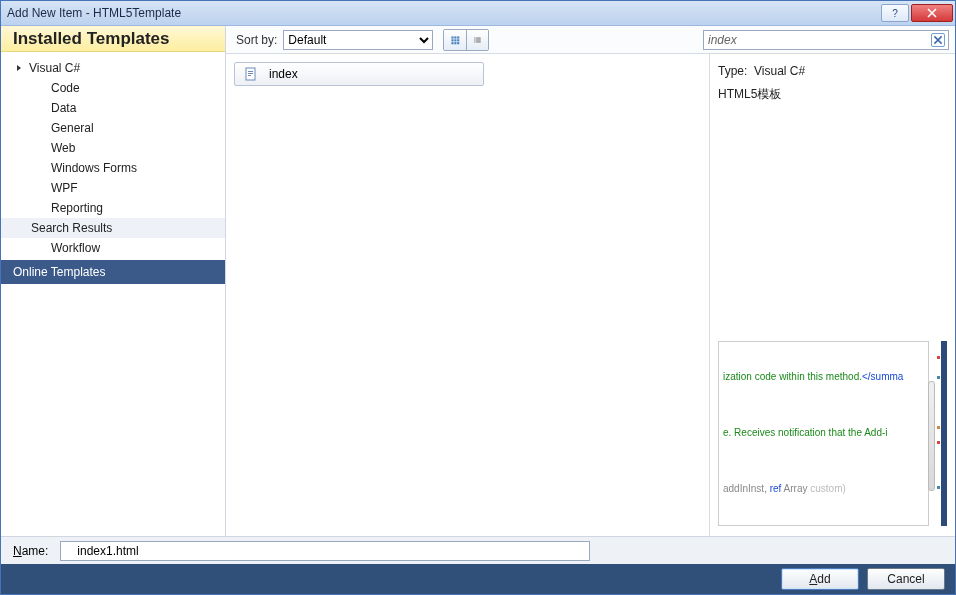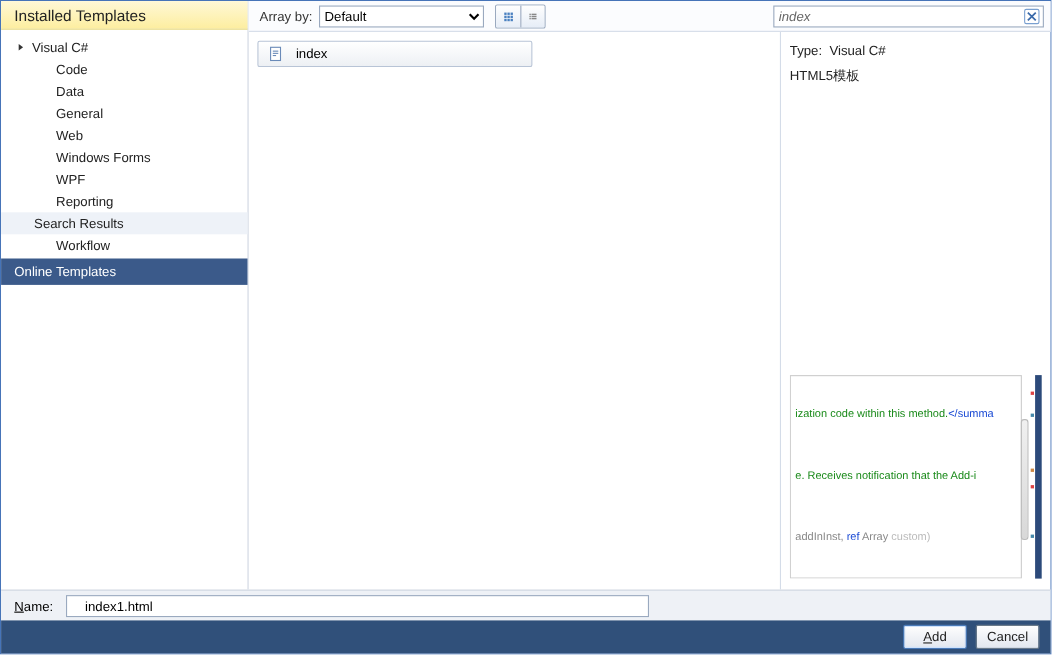--- a/index.html
+++ b/index.html
@@ -12,21 +12,21 @@
   .titlebar .title-text { flex: 1; }
   .title-ctrls { display: flex; height: 100%; align-items: center; gap: 2px; padding-right: 2px; }
   .tb-btn { height: 18px; width: 28px; border: 1px solid #8aa6cc; background: linear-gradient(#f8fbff,#dde9f8); border-radius: 2px; display: flex; align-items: center; justify-content: center; font-size: 10px; color: #2a4a7a; cursor: pointer; }
   .tb-btn.close { width: 42px; background: linear-gradient(#f08080,#d43a3a); border-color: #a02020; color: #fff; font-weight: bold; }
   .tb-btn.close svg { width: 10px; height: 10px; }
 
   
   .body { flex: 1; display: flex; min-height: 0; }
 
   .sidebar { width: 225px; background: #fff; display: flex; flex-direction: column; border-right: 1px solid #cfd6e2; }
-  .sidebar-header { height: 26px; background: linear-gradient(#fff8d6,#fdeea0); border-bottom: 1px solid #e6d77a; font-size: 14px; font-weight: normal; color: #222; padding-left: 12px; display: flex; align-items: center; }
+  .sidebar-header { height: 26px; background: linear-gradient(#fff8d6,#fdeea0); border-bottom: 1px solid #e6d77a; font-size: 17px; font-weight: bold; color: #222; padding-left: 12px; display: flex; align-items: center; }
 
   .tree { padding-top: 6px; font-size: 12px; color: #222; }
   .tree-node { padding: 3px 4px 3px 18px; display: flex; align-items: center; cursor: pointer; }
   .tree-node.root { padding-left: 14px; }
   .tree-node.sub { padding-left: 50px; }
   .tree-node.selected { background: #eef2f8; }
   .expander { width: 10px; height: 10px; margin-right: 4px; display: inline-flex; align-items: center; justify-content: center; }
   .expander svg { width: 8px; height: 8px; }
 
   .online-header { height: 24px; background: #3b5a8a; color: #fff; font-size: 12px; display: flex; align-items: center; padding-left: 12px; margin-top: 2px; }
@@ -68,29 +68,40 @@
   .ruler-marks { position: absolute; right: 0; top: 0; bottom: 0; width: 6px; }
   .ruler-marks i { position: absolute; right: 1px; width: 3px; height: 3px; }
 
   
   .name-row { height: 28px; background: #eef1f6; border-top: 1px solid #cfd6e2; display: flex; align-items: center; padding: 0 12px; font-size: 12px; gap: 12px; }
   .name-row .lbl span { text-decoration: underline; }
   .name-input { width: 530px; height: 20px; border: 1px solid #9aa9bf; font-size: 12px; padding: 1px 16px; }
 
   
   .footer { height: 30px; background: #30507a; display: flex; align-items: center; justify-content: flex-end; padding: 0 10px; gap: 8px; }
-  .btn { width: 58px; height: 22px; font-size: 12px; border: 1px solid #6a7a8a; background: linear-gradient(#fefefe,#e2e7ef); border-radius: 2px; cursor: pointer; color: #222; }
+  .btn { width: 78px; height: 22px; font-size: 12px; border: 1px solid #6a7a8a; background: linear-gradient(#fefefe,#e2e7ef); border-radius: 2px; cursor: pointer; color: #222; }
   .btn.primary { border-color: #4a7ab8; box-shadow: inset 0 0 0 1px #cfe2fb; }
   .btn span.ul { text-decoration: underline; }
 </style>
 </head>
 <body>
 
 <div class="window">
 
+  <div class="titlebar">
+    <div class="title-text">Add New Item - HTML5Template</div>
+    <div class="title-ctrls">
+      <div class="tb-btn">?</div>
+      <div class="tb-btn close">
+        <svg viewBox="0 0 10 10">
+            <path d="M1 1 L9 9 M9 1 L1 9" stroke="#fff" stroke-width="1.6"></path>
+          </svg>
+      </div>
+    </div>
+  </div>
 
   <div class="body">
 
     <div class="sidebar">
       <div class="sidebar-header">Installed Templates</div>
 
       <div class="tree">
         <div class="tree-node root">
           <span class="expander">
             <svg viewBox="0 0 8 8">
@@ -128,21 +139,21 @@
           </div>
       </div>
 
       <div class="online-header">Online Templates</div>
       <div class="sidebar-rest"></div>
     </div>
 
     <div class="main">
 
       <div class="topbar">
-        <span class="sortby-label">Array by:</span>
+        <span class="sortby-label">Sort by:</span>
         <select class="sortby-select">
           <option>Default</option>
         </select>
         <div class="view-toggle">
           <button class="view-btn">
             <svg viewBox="0 0 14 14">
               <rect x="2" y="2" width="3" height="3" fill="#4a80c0"></rect>
                 <rect x="6" y="2" width="3" height="3" fill="#4a80c0"></rect>
                 <rect x="10" y="2" width="3" height="3" fill="#4a80c0"></rect>
               <rect x="2" y="6" width="3" height="3" fill="#4a80c0"></rect>

